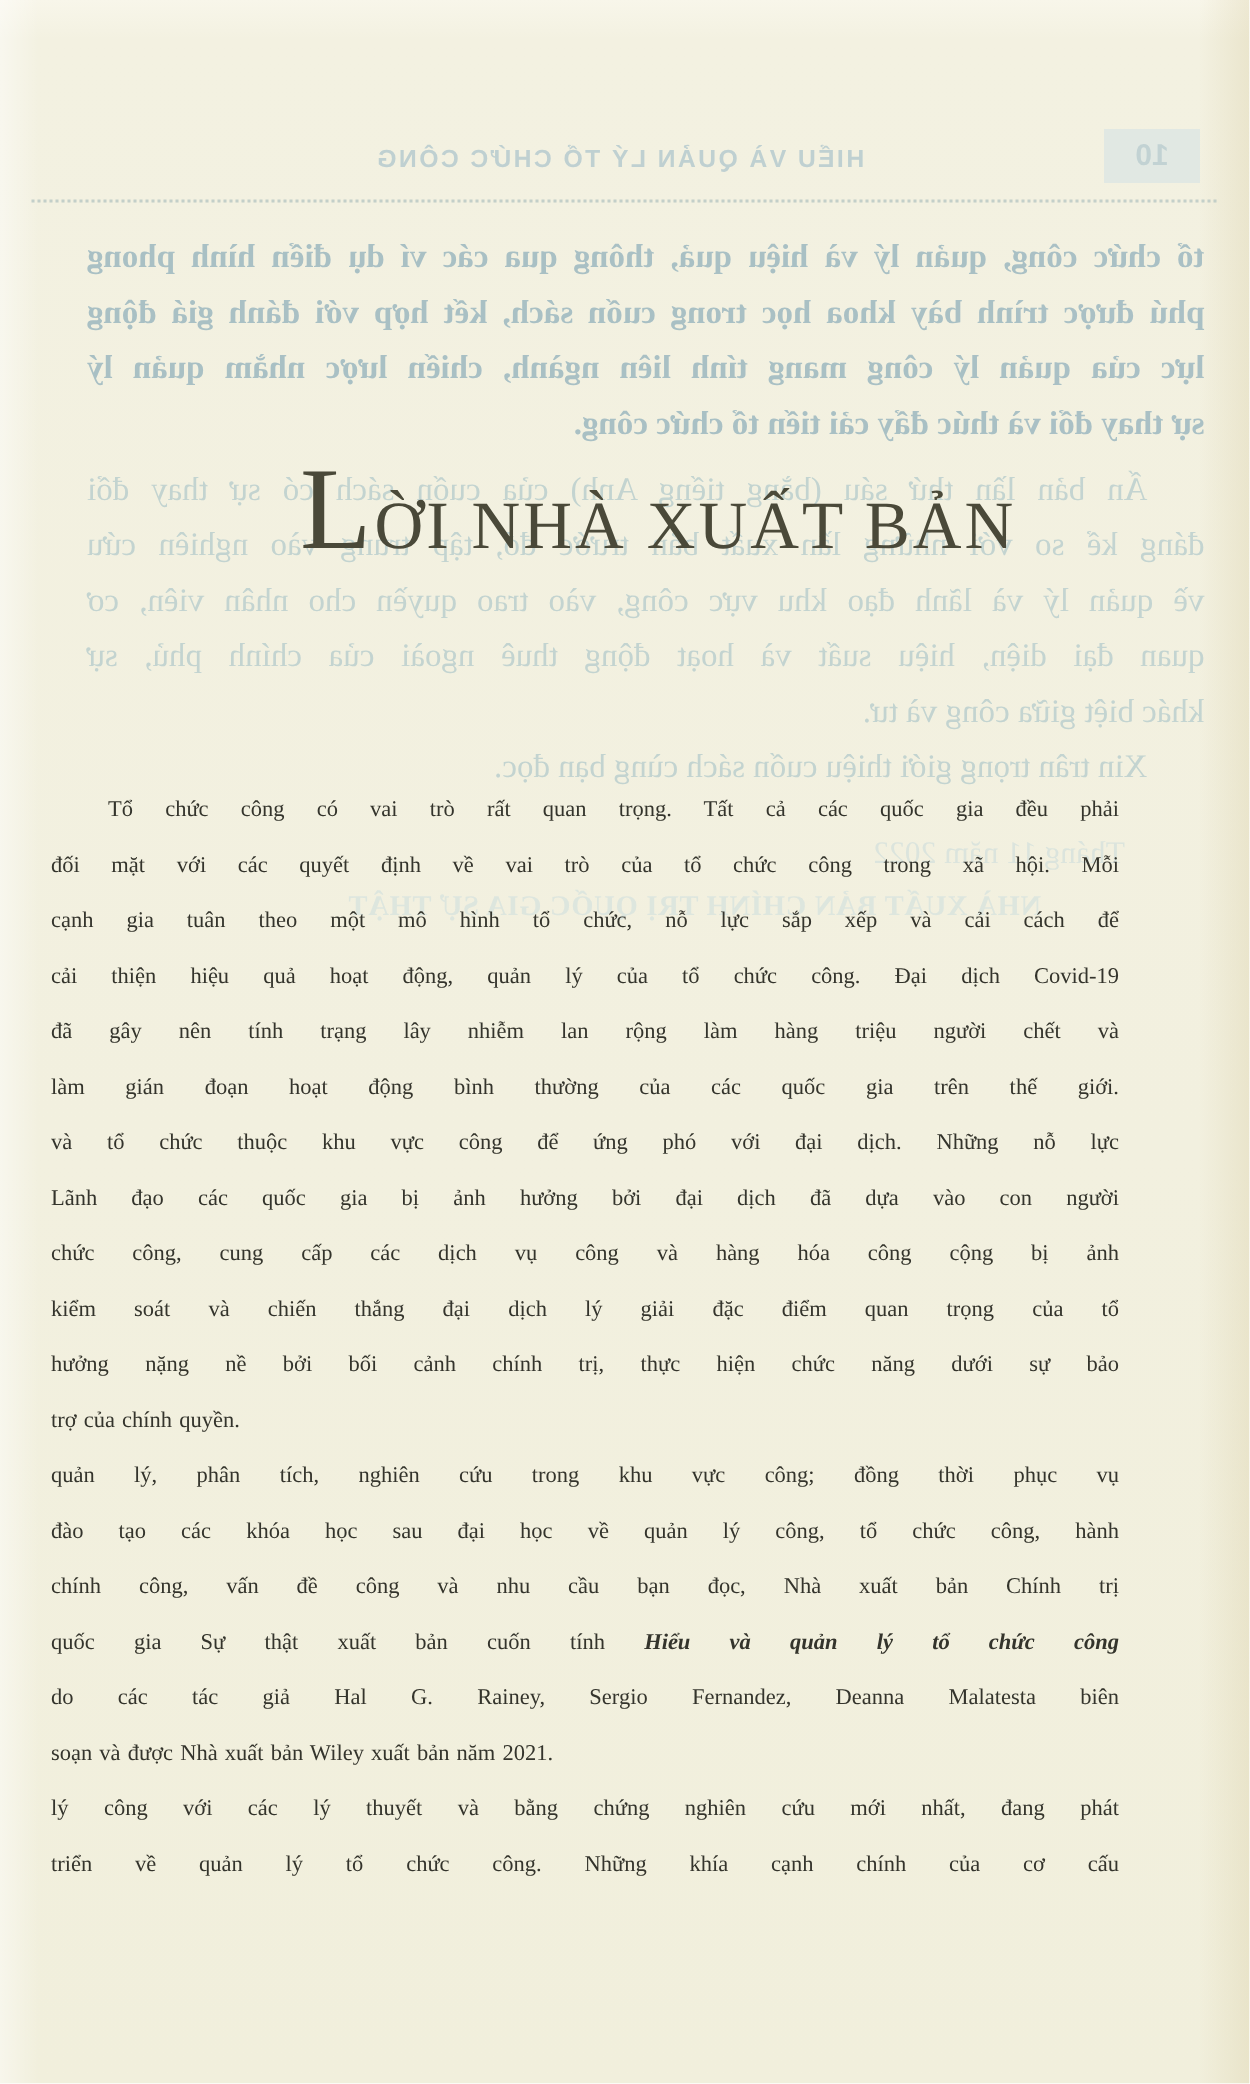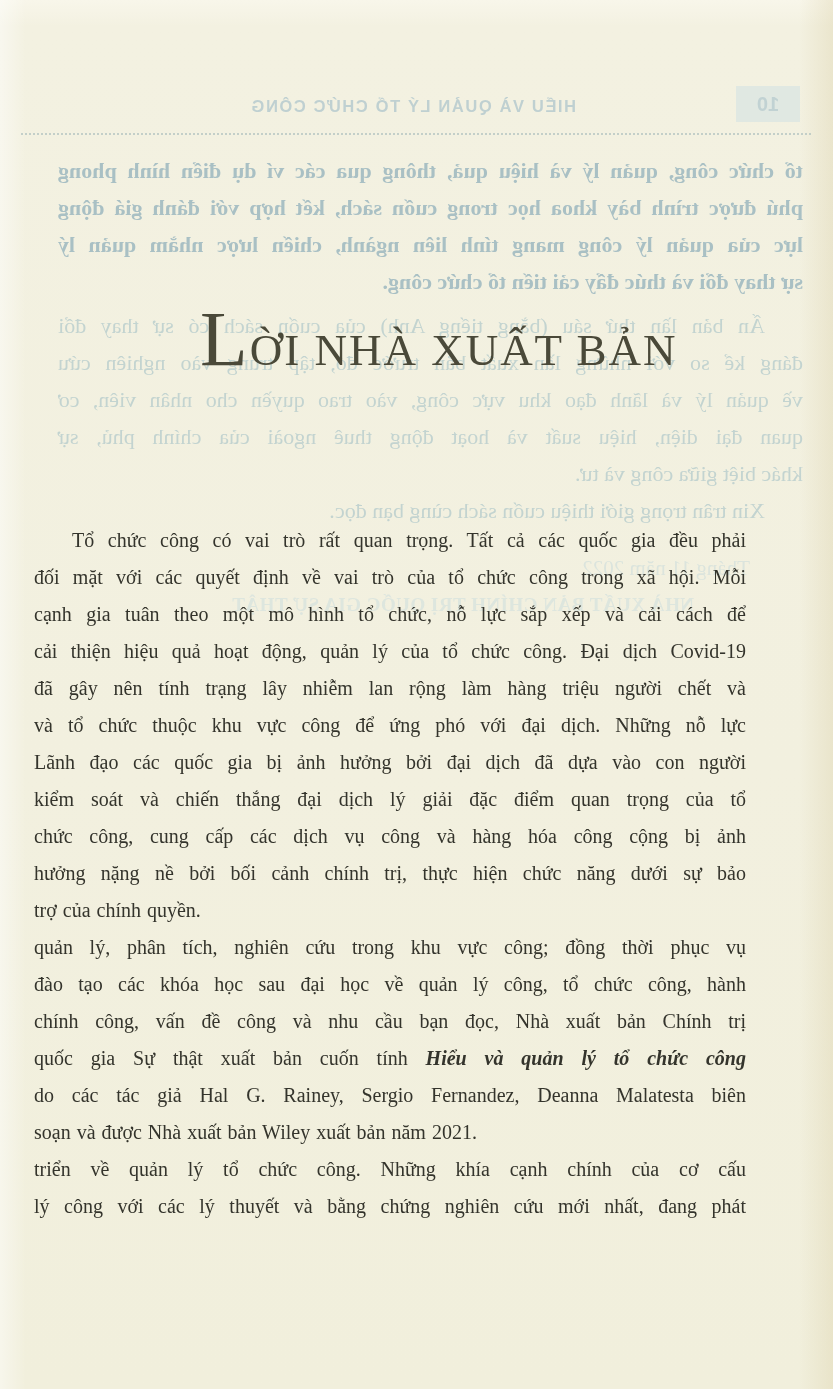--- a/index.html
+++ b/index.html
@@ -34,21 +34,21 @@
   
   .content{position:absolute;inset:0;}
   .chapter-title{
     position:absolute;left:200px;top:300px;color:#4a4939;letter-spacing:2px;
     font-family:"Liberation Serif",serif;white-space:nowrap;
   }
   .chapter-title .initial{font-size:78px;line-height:78px;}
   .chapter-title .rest{font-size:45px;}
   .body-block{
     position:absolute;left:34px;top:522px;width:712px;
-    font-size:20px;line-height:37px;color:#34342c;word-spacing:1px;
+    font-size:15px;line-height:37px;color:#34342c;word-spacing:1px;
   }
   .line{text-align:justify;text-align-last:justify;-moz-text-align-last:justify;}
   .line.endline{text-align-last:left;-moz-text-align-last:left;}
   .line.indent{text-indent:38px;}
   .booktitle{font-weight:bold;font-style:italic;}
 </style>
 </head>
 <body>
 
 <div class="page">
@@ -86,32 +86,33 @@
       <span class="initial">L</span><span class="rest">ỜI NHÀ XUẤT BẢN</span>
     </div>
 
     <div class="body-block">
 
       <div class="line indent">Tổ chức công có vai trò rất quan trọng. Tất cả các quốc gia đều phải</div>
       <div class="line">đối mặt với các quyết định về vai trò của tổ chức công trong xã hội. Mỗi</div>
       <div class="line">cạnh gia tuân theo một mô hình tổ chức, nỗ lực sắp xếp và cải cách để</div>
       <div class="line">cải thiện hiệu quả hoạt động, quản lý của tổ chức công. Đại dịch Covid-19</div>
       <div class="line">đã gây nên tính trạng lây nhiễm lan rộng làm hàng triệu người chết và</div>
+      <div class="line">làm gián đoạn hoạt động bình thường của các quốc gia trên thế giới.</div>
       <div class="line">và tổ chức thuộc khu vực công để ứng phó với đại dịch. Những nỗ lực</div>
       <div class="line">Lãnh đạo các quốc gia bị ảnh hưởng bởi đại dịch đã dựa vào con người</div>
+      <div class="line">chức công, cung cấp các dịch vụ công và hàng hóa công cộng bị ảnh</div>
       <div class="line">kiểm soát và chiến thắng đại dịch lý giải đặc điểm quan trọng của tổ</div>
-      <div class="line">chức công, cung cấp các dịch vụ công và hàng hóa công cộng bị ảnh</div>
       <div class="line">hưởng nặng nề bởi bối cảnh chính trị, thực hiện chức năng dưới sự bảo</div>
       <div class="line endline">trợ của chính quyền.</div>
 
       <div class="line">quản lý, phân tích, nghiên cứu trong khu vực công; đồng thời phục vụ</div>
       <div class="line">đào tạo các khóa học sau đại học về quản lý công, tổ chức công, hành</div>
       <div class="line">chính công, vấn đề công và nhu cầu bạn đọc, Nhà xuất bản Chính trị</div>
       <div class="line"><span>quốc gia Sự thật xuất bản cuốn tính </span><span class="booktitle">Hiểu và quản lý tổ chức công</span></div>
       <div class="line">do các tác giả Hal G. Rainey, Sergio Fernandez, Deanna Malatesta biên</div>
       <div class="line endline">soạn và được Nhà xuất bản Wiley xuất bản năm 2021.</div>
 
+      <div class="line">lý công với các lý thuyết và bằng chứng nghiên cứu mới nhất, đang phát</div>
       <div class="line">triển về quản lý tổ chức công. Những khía cạnh chính của cơ cấu</div>
-      <div class="line">lý công với các lý thuyết và bằng chứng nghiên cứu mới nhất, đang phát</div>
     </div>
 
   </div>
 </div>
 
 </body></html>

